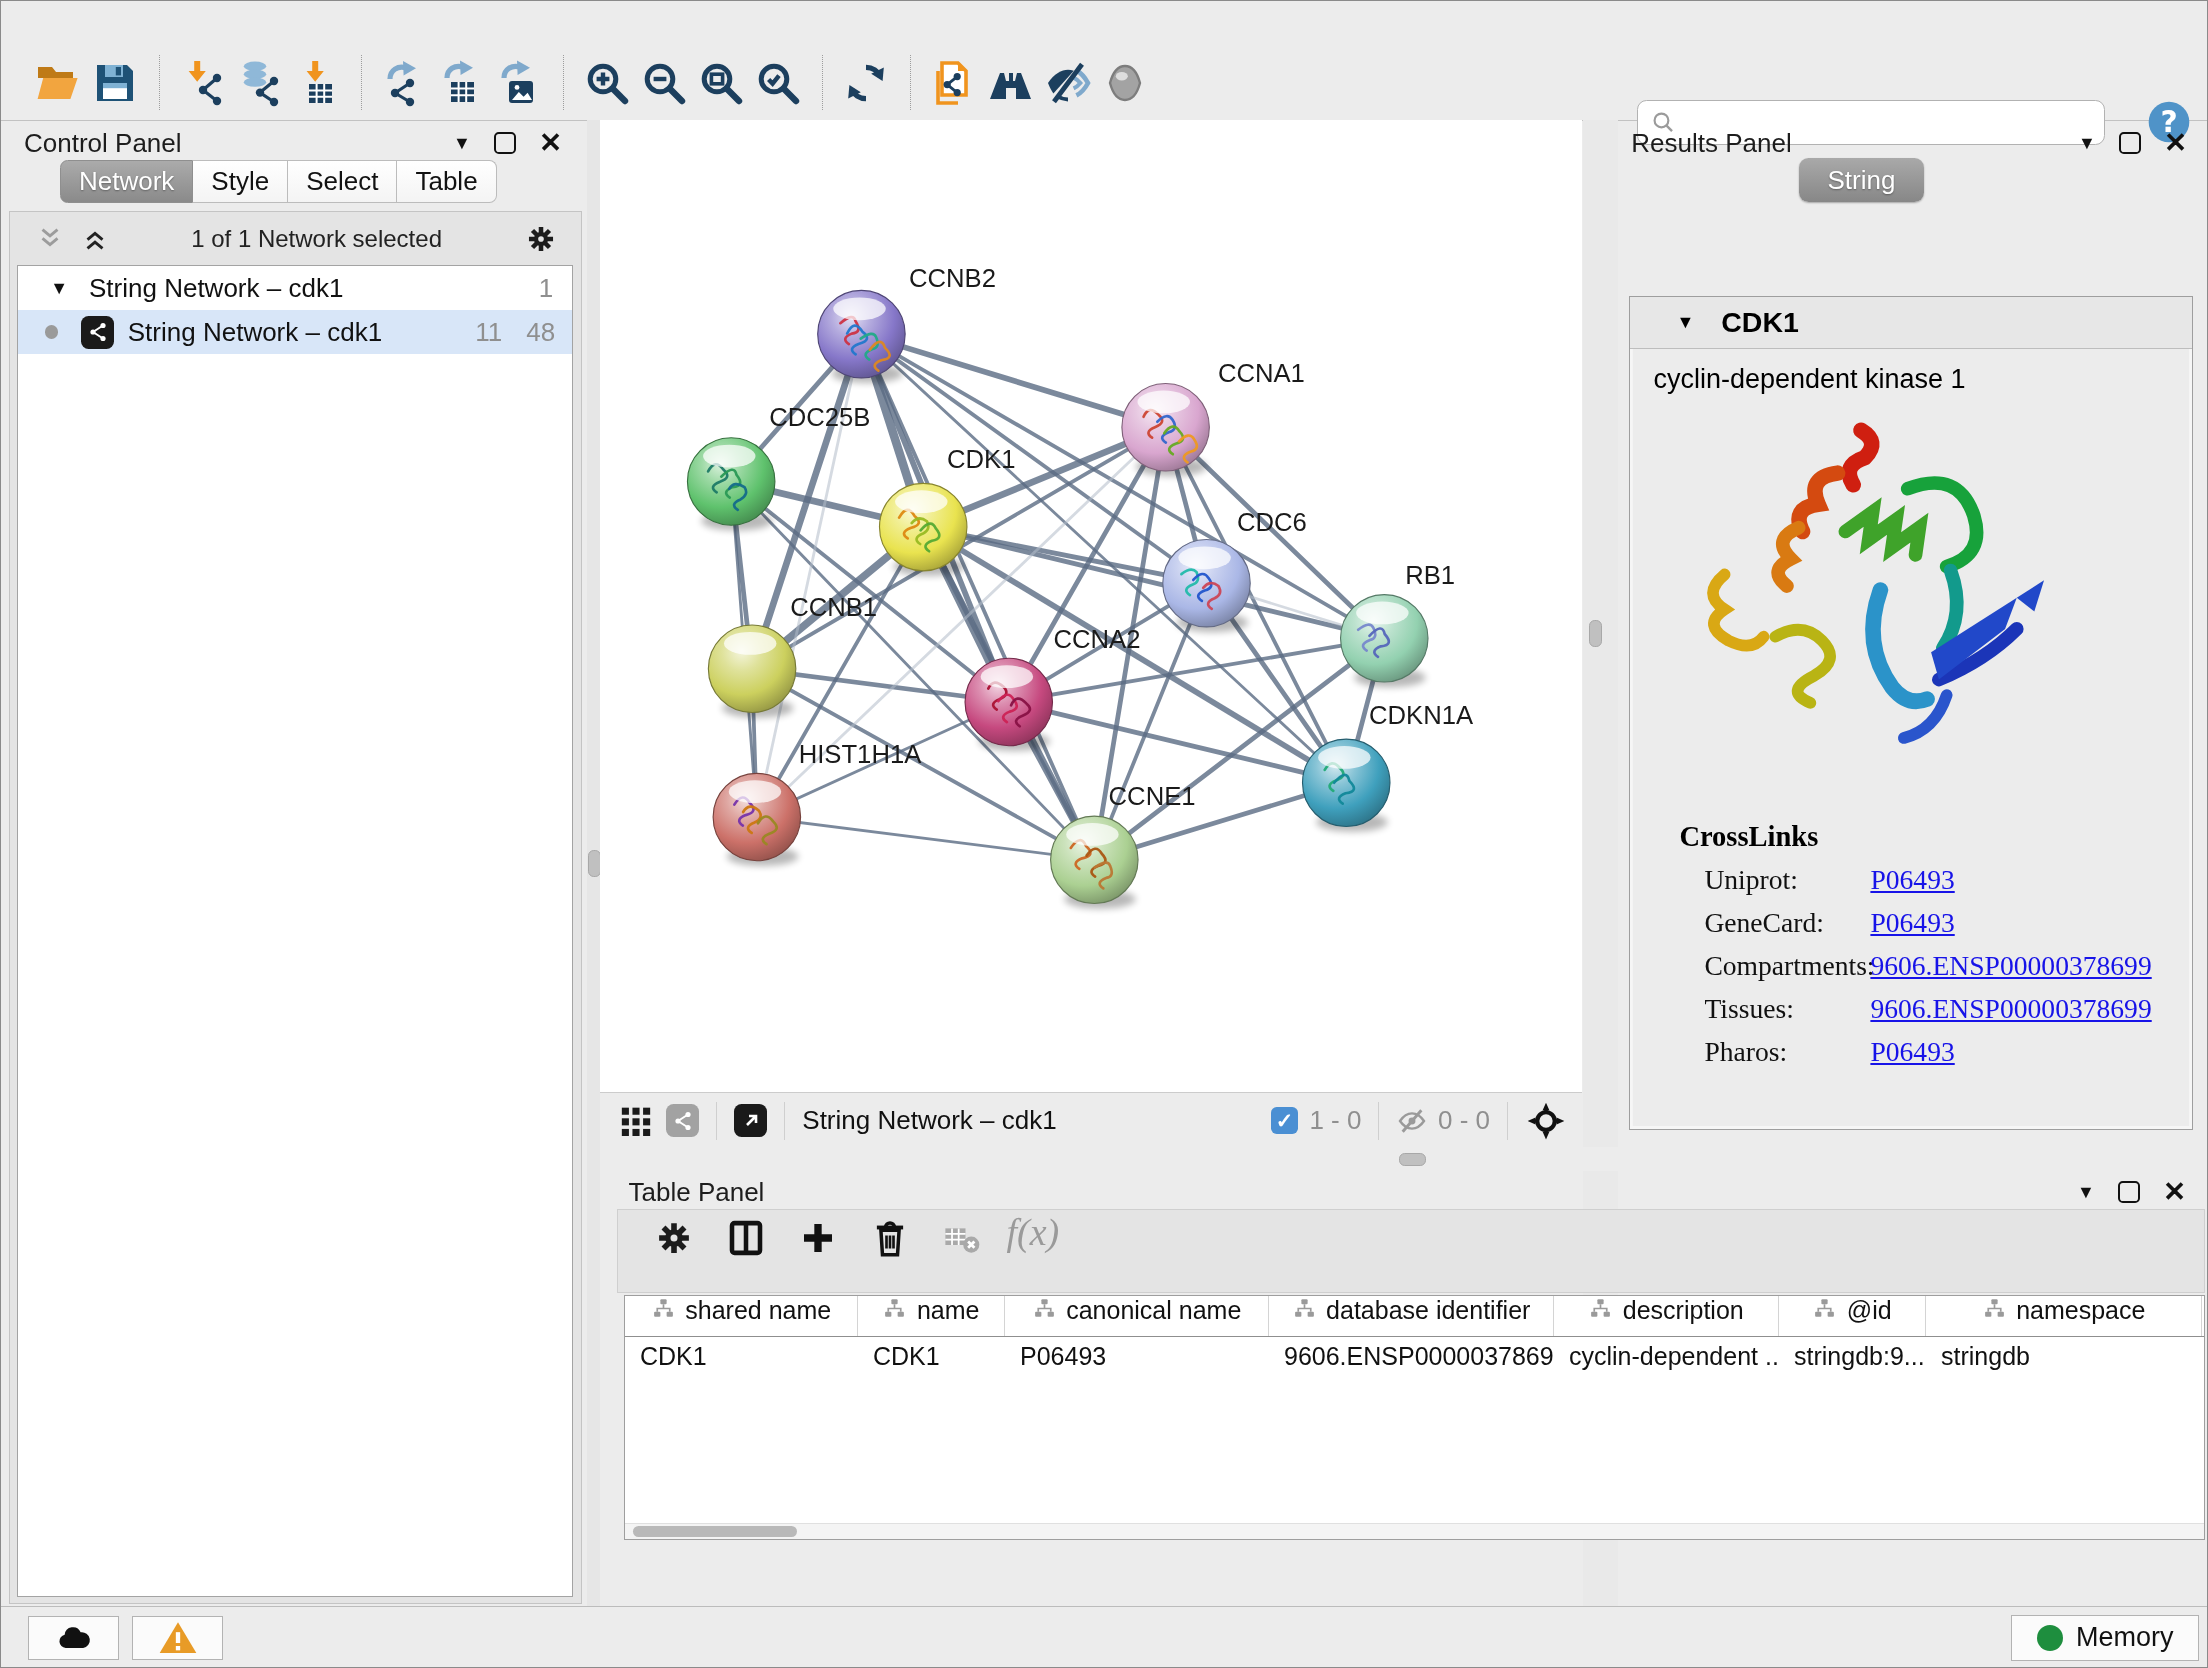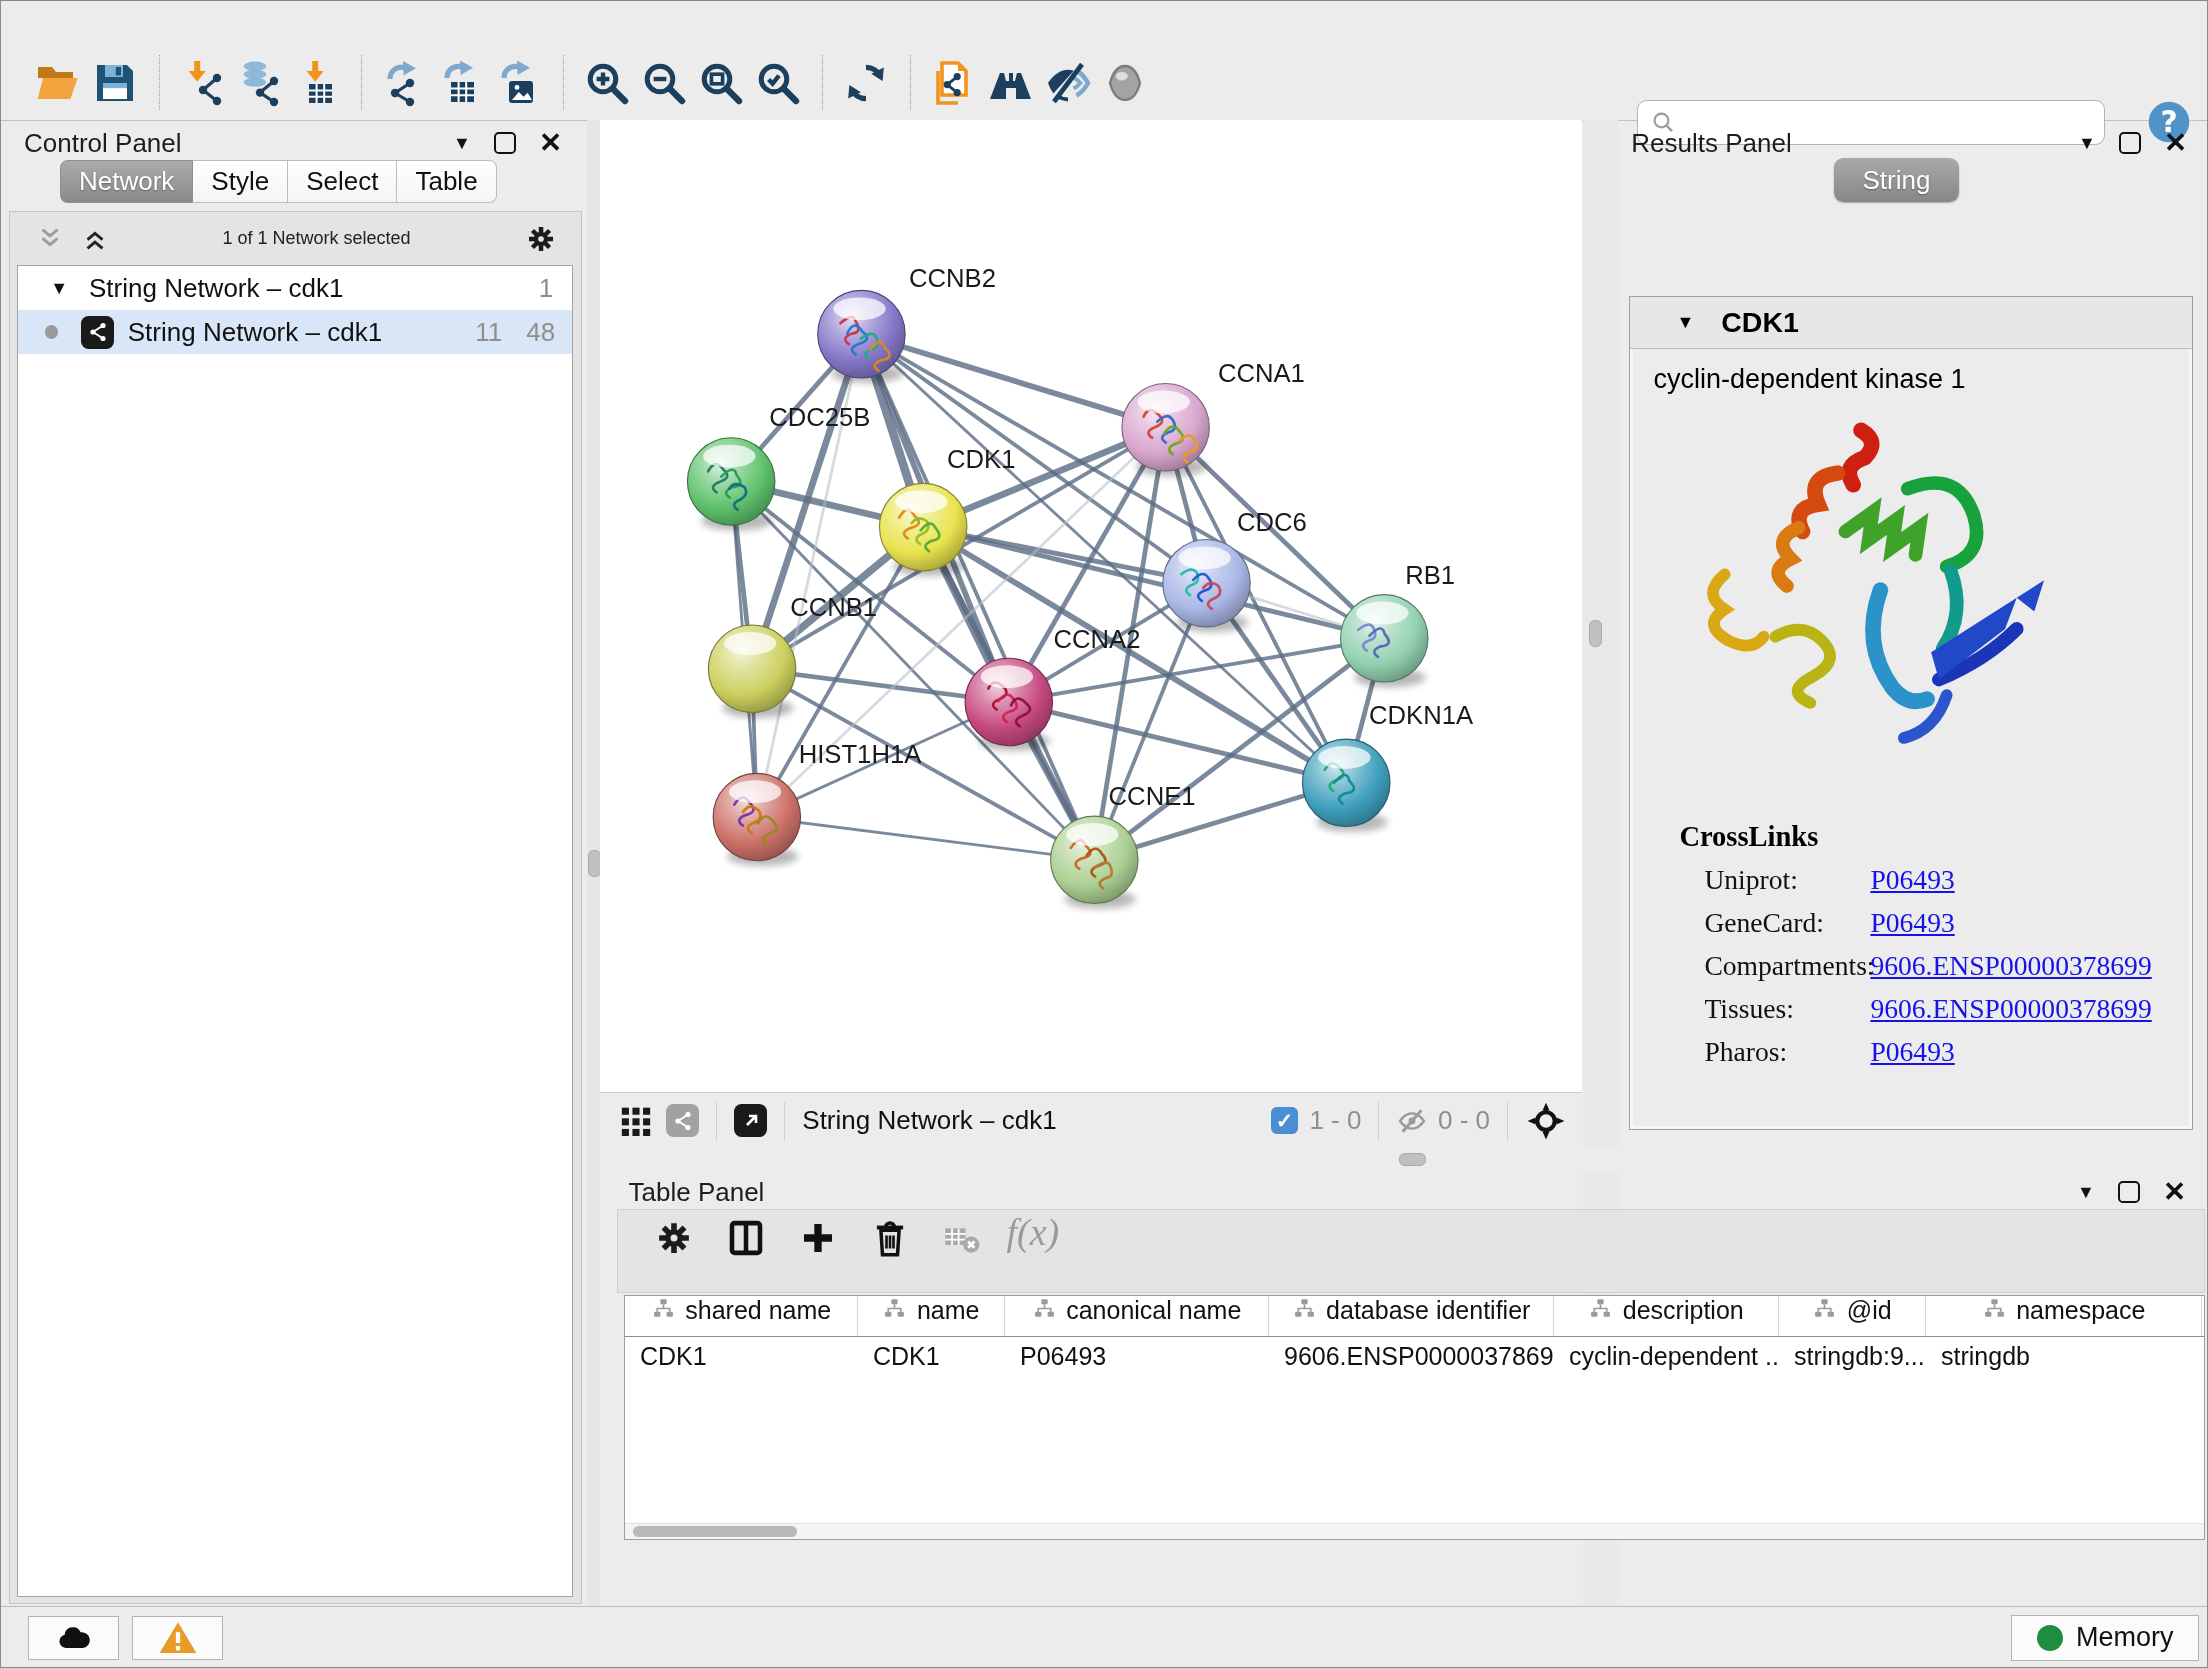--- a/index.html
+++ b/index.html
@@ -34,21 +34,21 @@
   .seg .tab:first-child{border-left:1px solid #bcbcbc;border-radius:7.6px 0 0 7.6px;}
   .seg .tab:last-child{border-radius:0 7.6px 7.6px 0;}
   .seg .tab.sel{background:linear-gradient(#ababab,#8a8a8a);color:#fff;border-color:#8f8f8f;text-shadow:0 1px 1.9px rgba(0,0,0,.35);}
   .pill{background:linear-gradient(#a9a9a9,#878787);color:#fff;border-radius:9.5px;padding:6.7px 28.5px;font-size:26px;
         text-shadow:0 1px 1.9px rgba(0,0,0,.35);box-shadow:0 1px 1.9px rgba(0,0,0,.3);}
   .btn{background:linear-gradient(#ffffff,#f1f1f1);border:1px solid #bdbdbd;border-radius:9.5px;font-size:26px;
        padding:8.6px 27px;box-shadow:0 1.9px 2.9px rgba(0,0,0,.18);color:#111;}
   
   .cp-inner{background:#e4e4e4;border:1px solid #c4c4c4;}
   .cp-status{display:flex;align-items:center;height:53px;}
-  .cp-status .lbl{flex:1;text-align:center;font-size:18px;color:#222;}
+  .cp-status .lbl{flex:1;text-align:center;font-size:24px;color:#222;}
   .listbox{background:#fff;border:1px solid #a3a3a3;}
   .trow{display:flex;align-items:center;height:44px;font-size:26px;color:#111;}
   .trow .cnt{color:#8f8f8f;}
   .trow.selected{background:#d8e6f8;}
   .badge{width:33px;height:33px;border-radius:7.6px;display:flex;align-items:center;justify-content:center;flex:0 0 auto;}
   .badge svg{width:24px;height:24px;}
   
   .netbar{background:#ececec;border-top:1px solid #cccccc;display:flex;align-items:center;}
   .nb-sep{width:0;height:38px;border-left:1px solid #cfcfcf;margin:0 17px;}
   .nb-gray{color:#8f8f8f;font-size:26px;}
@@ -594,21 +594,21 @@
 
   <div class="abs" style="left:1617px;top:119px;width:592px;height:1487px;">
     <div class="dockhead" style="padding:7.6px 23px 0 13.3px;">
       <span>Results Panel</span>
       <span class="pbtns">
         <span class="pb-tri">▼</span>
         <span class="pb-sq"></span>
         <span class="pb-x">✕</span>
       </span>
     </div>
-    <span class="abs pill" style="left:181px;top:38px;margin-left:35px;">String</span>
+    <span class="abs pill" style="left:181px;top:38px;">String</span>
     <div class="abs rp-box" style="left:11.4px;top:176px;width:562px;height:832px;">
       <div class="rp-gene-head" style="height:51px;">
         <span style="margin:0 27px 0 46px;font-size:18px;">▼</span>
         <span style="font-size:28.5px;font-weight:bold;">CDK1</span>
       </div>
       <div style="font-size:27px;margin:15px 0 0 23px;">cyclin-dependent kinase 1</div>
       <svg width="409" height="409" viewBox="0 0 210 210" style="display:block;margin:7.6px auto 0 44px;">
         <g fill="none" stroke-linecap="round">
           <path d="M96 14 q10 6 2 14 q-12 4 -6 14" stroke="#cf1f10" stroke-width="8"></path>
           <path d="M84 36 q-16 2 -10 16 q-14 2 -8 14" stroke="#d44a10" stroke-width="8"></path>

